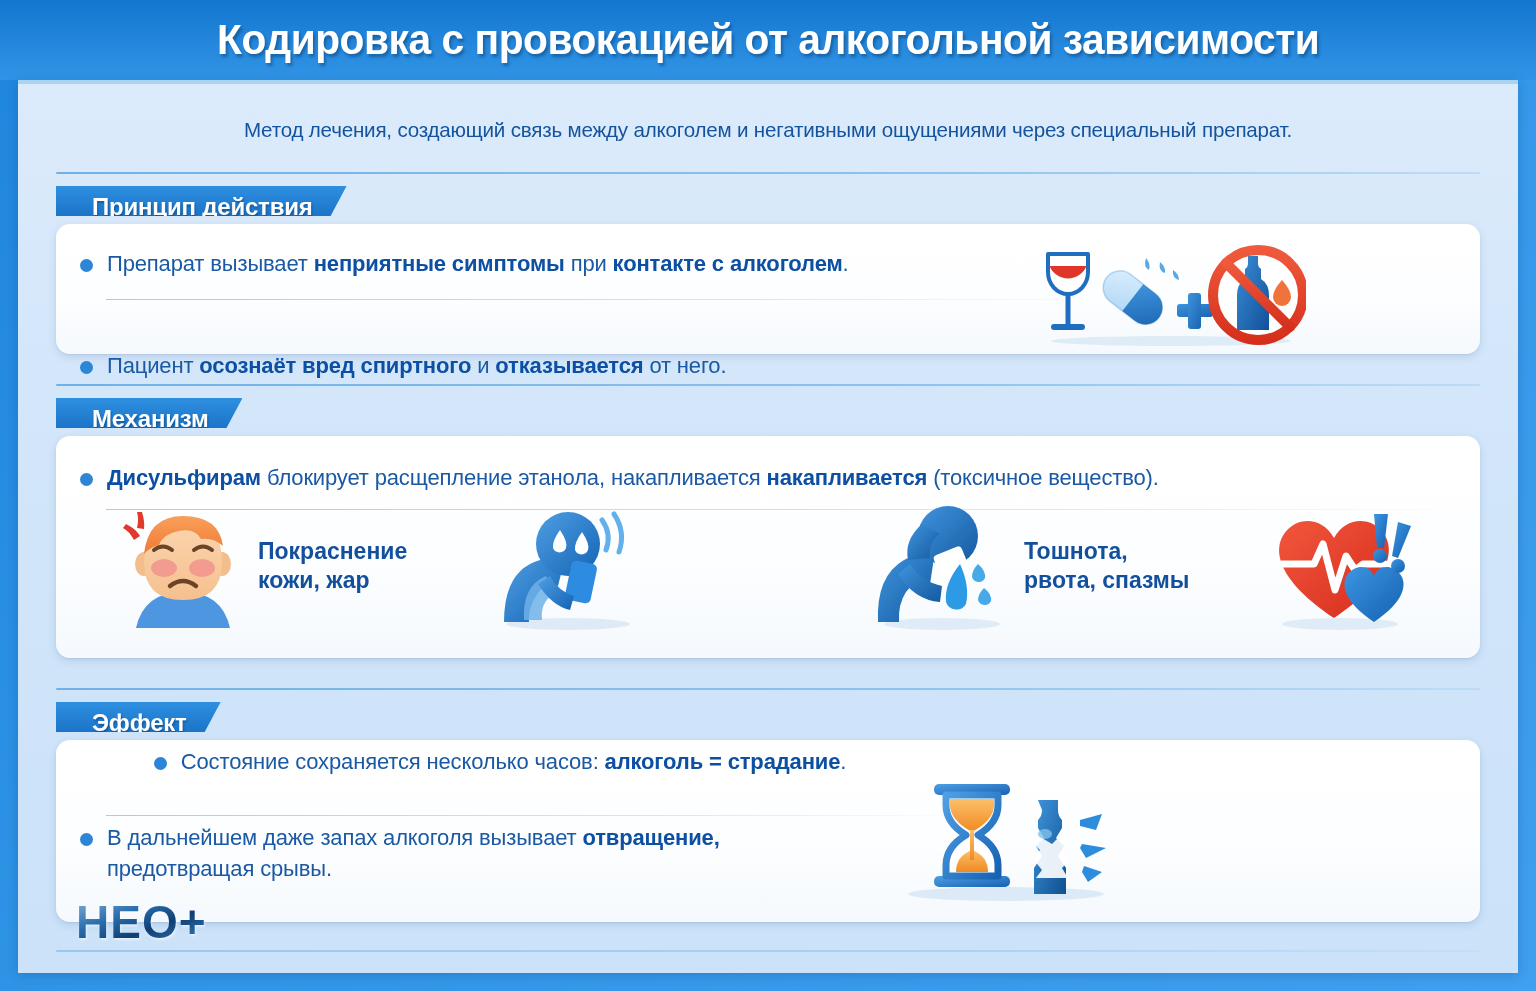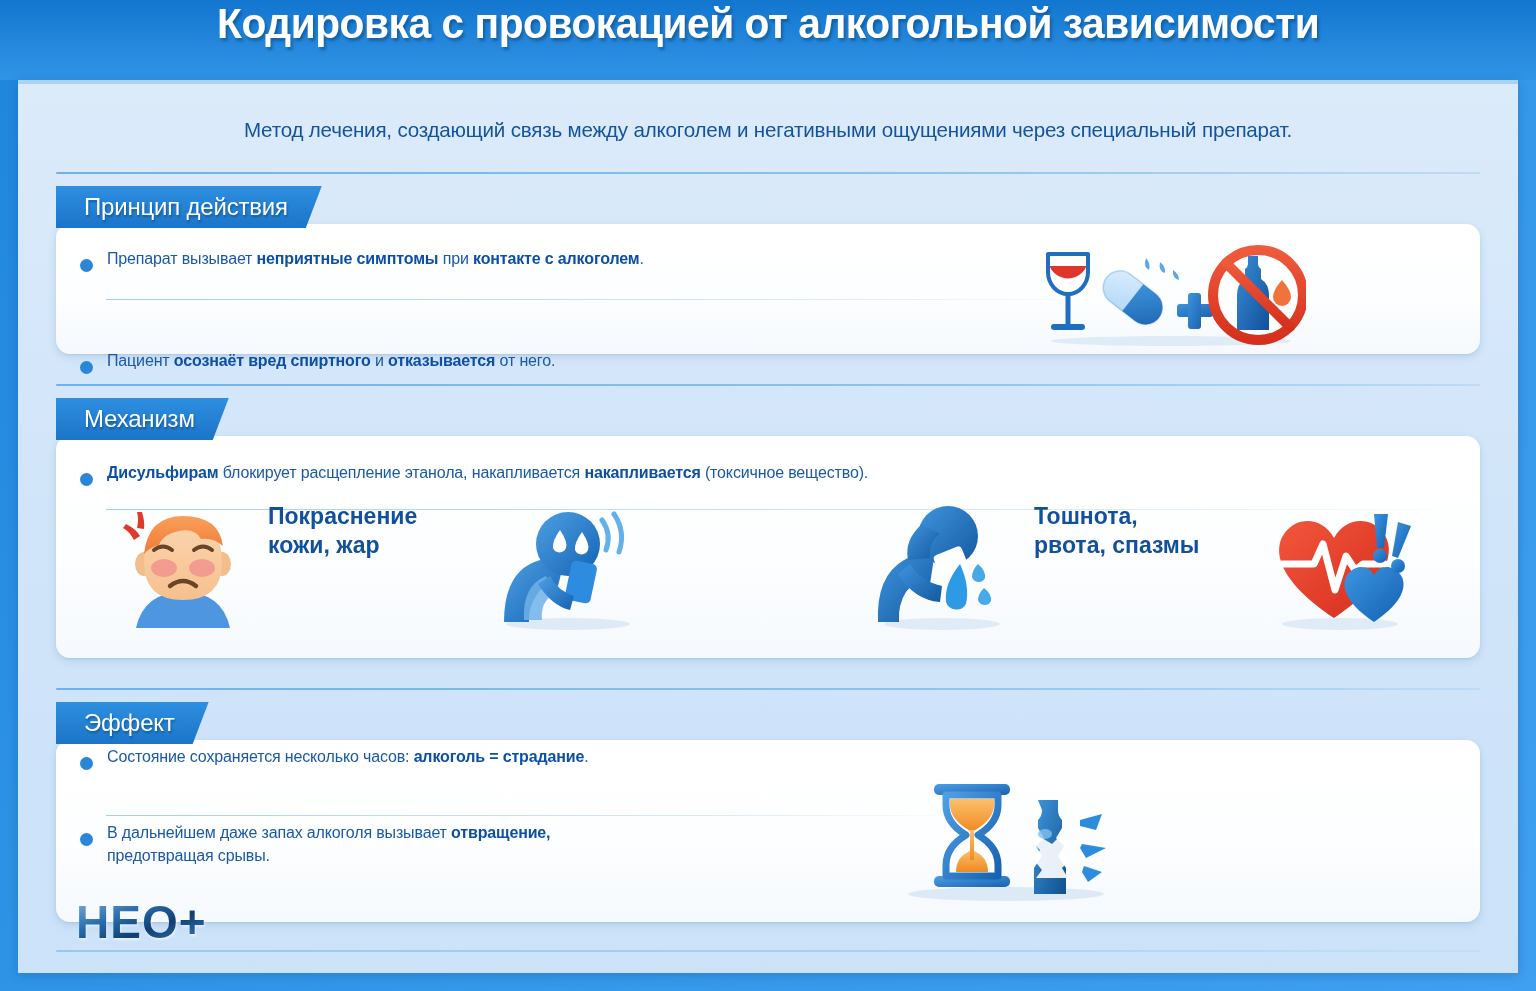--- a/index.html
+++ b/index.html
@@ -18,21 +18,21 @@
     height: 991px;
     background: linear-gradient(135deg, #1f86dd 0%, #2f94e6 40%, #3f9ff0 100%);
   }
 
   
   .title-band {
     position: absolute;
     left: 0; top: 0;
     width: 1536px; height: 80px;
     background: linear-gradient(180deg, #1276cf 0%, #2689dd 60%, #3094e6 100%);
-    display: flex; justify-content: center;
+    display: flex; align-items: center; justify-content: center;
   }
   .title-text {
     font-size: 42px;
     font-weight: bold;
     color: #ffffff;
     letter-spacing: -0.5px;
     text-shadow: 2px 3px 3px rgba(8,55,100,0.45);
     white-space: nowrap;
     transform: scaleX(0.97);
   }
@@ -67,26 +67,26 @@
   .rule {
     position: absolute;
     height: 2px;
     background: linear-gradient(90deg, #6fb1e8 0%, #8cc3ef 60%, #bcdcf6 100%);
     border-radius: 2px;
   }
 
   
   .tab {
     position: absolute;
-    height: 42px;
-    padding: 0 34px 0 28px;
+    height: 30px;
+    padding: 0 34px 0 36px;
     background: linear-gradient(180deg, #2e8fe0 0%, #1b74c8 100%);
     color: #fff;
     font-size: 24px;
-    font-weight: normal;
+    font-weight: bold;
     line-height: 42px;
     letter-spacing: -0.2px;
     clip-path: polygon(0 0, 100% 0, calc(100% - 16px) 100%, 0 100%);
     text-shadow: 1px 2px 2px rgba(6,48,92,0.45);
     white-space: nowrap;
     z-index: 5;
   }
 
   
   .card {
@@ -104,38 +104,39 @@
     gap: 14px;
   }
   .dot {
     width: 13px; height: 13px;
     border-radius: 50%;
     background: #2b86d8;
     flex: 0 0 auto;
     margin-top: 11px;
   }
   .btext {
-    font-size: 16px;
+    font-size: 22px;
     color: #1a59a4;
     line-height: 1.42;
     letter-spacing: -0.15px;
   }
   .btext b { color: #0c4fa3; font-weight: bold; }
 
   .inner-rule {
     position: absolute;
     height: 1px;
     background: linear-gradient(90deg, rgba(150,195,235,.85) 0%, rgba(185,215,240,.55) 70%, rgba(215,232,246,.12) 100%);
   }
 
   
   .sym {
     position: absolute;
     display: flex;
-    gap: 20px;
+    align-items: center;
+    gap: 10px;
   }
   .sym-label { line-height: 1.26; white-space: nowrap; }
   .sym-l1 { font-size: 23px; font-weight: bold; color: #124f9c; display: block; }
   .sym-l2 { font-size: 21px; color: #17559f; display: block; }
   .sym-l2.bold { font-weight: bold; font-size: 23px; color: #124f9c; }
 
   
   .logo {
     position: absolute;
     left: 58px; bottom: 24px;
@@ -356,21 +357,21 @@
               <circle cx="110" cy="56" r="7"></circle>
             <path d="M128 22 l13 4 l-13 32 l-6 -2z"></path>
               <circle cx="128" cy="66" r="7"></circle>
           </g>
         </svg>
       </div>
 
       <div class="tab" style="left:38px; top:618px;">Эффект</div>
       <div class="card" style="left:38px; top:656px; width:1424px; height:182px;"></div>
 
-      <div class="bullet-row" style="left:62px; top:662px; width:840px;">
+      <div class="bullet-row" style="left:62px; top:662px; width:840px;justify-content:center;">
         <span class="dot"></span>
         <span class="btext">
           <span><span>Состояние сохраняется несколько часов: </span><b>алкоголь = страдание</b><span>.</span></span>
         </span>
       </div>
       <div class="inner-rule" style="left:88px; top:731px; width:830px;"></div>
       <div class="bullet-row" style="left:62px; top:738px; width:840px;">
         <span class="dot"></span>
         <span class="btext">
           <span><span>В дальнейшем даже запах алкоголя вызывает </span><b>отвращение,</b><br><span>предотвращая срывы.</span></span>

